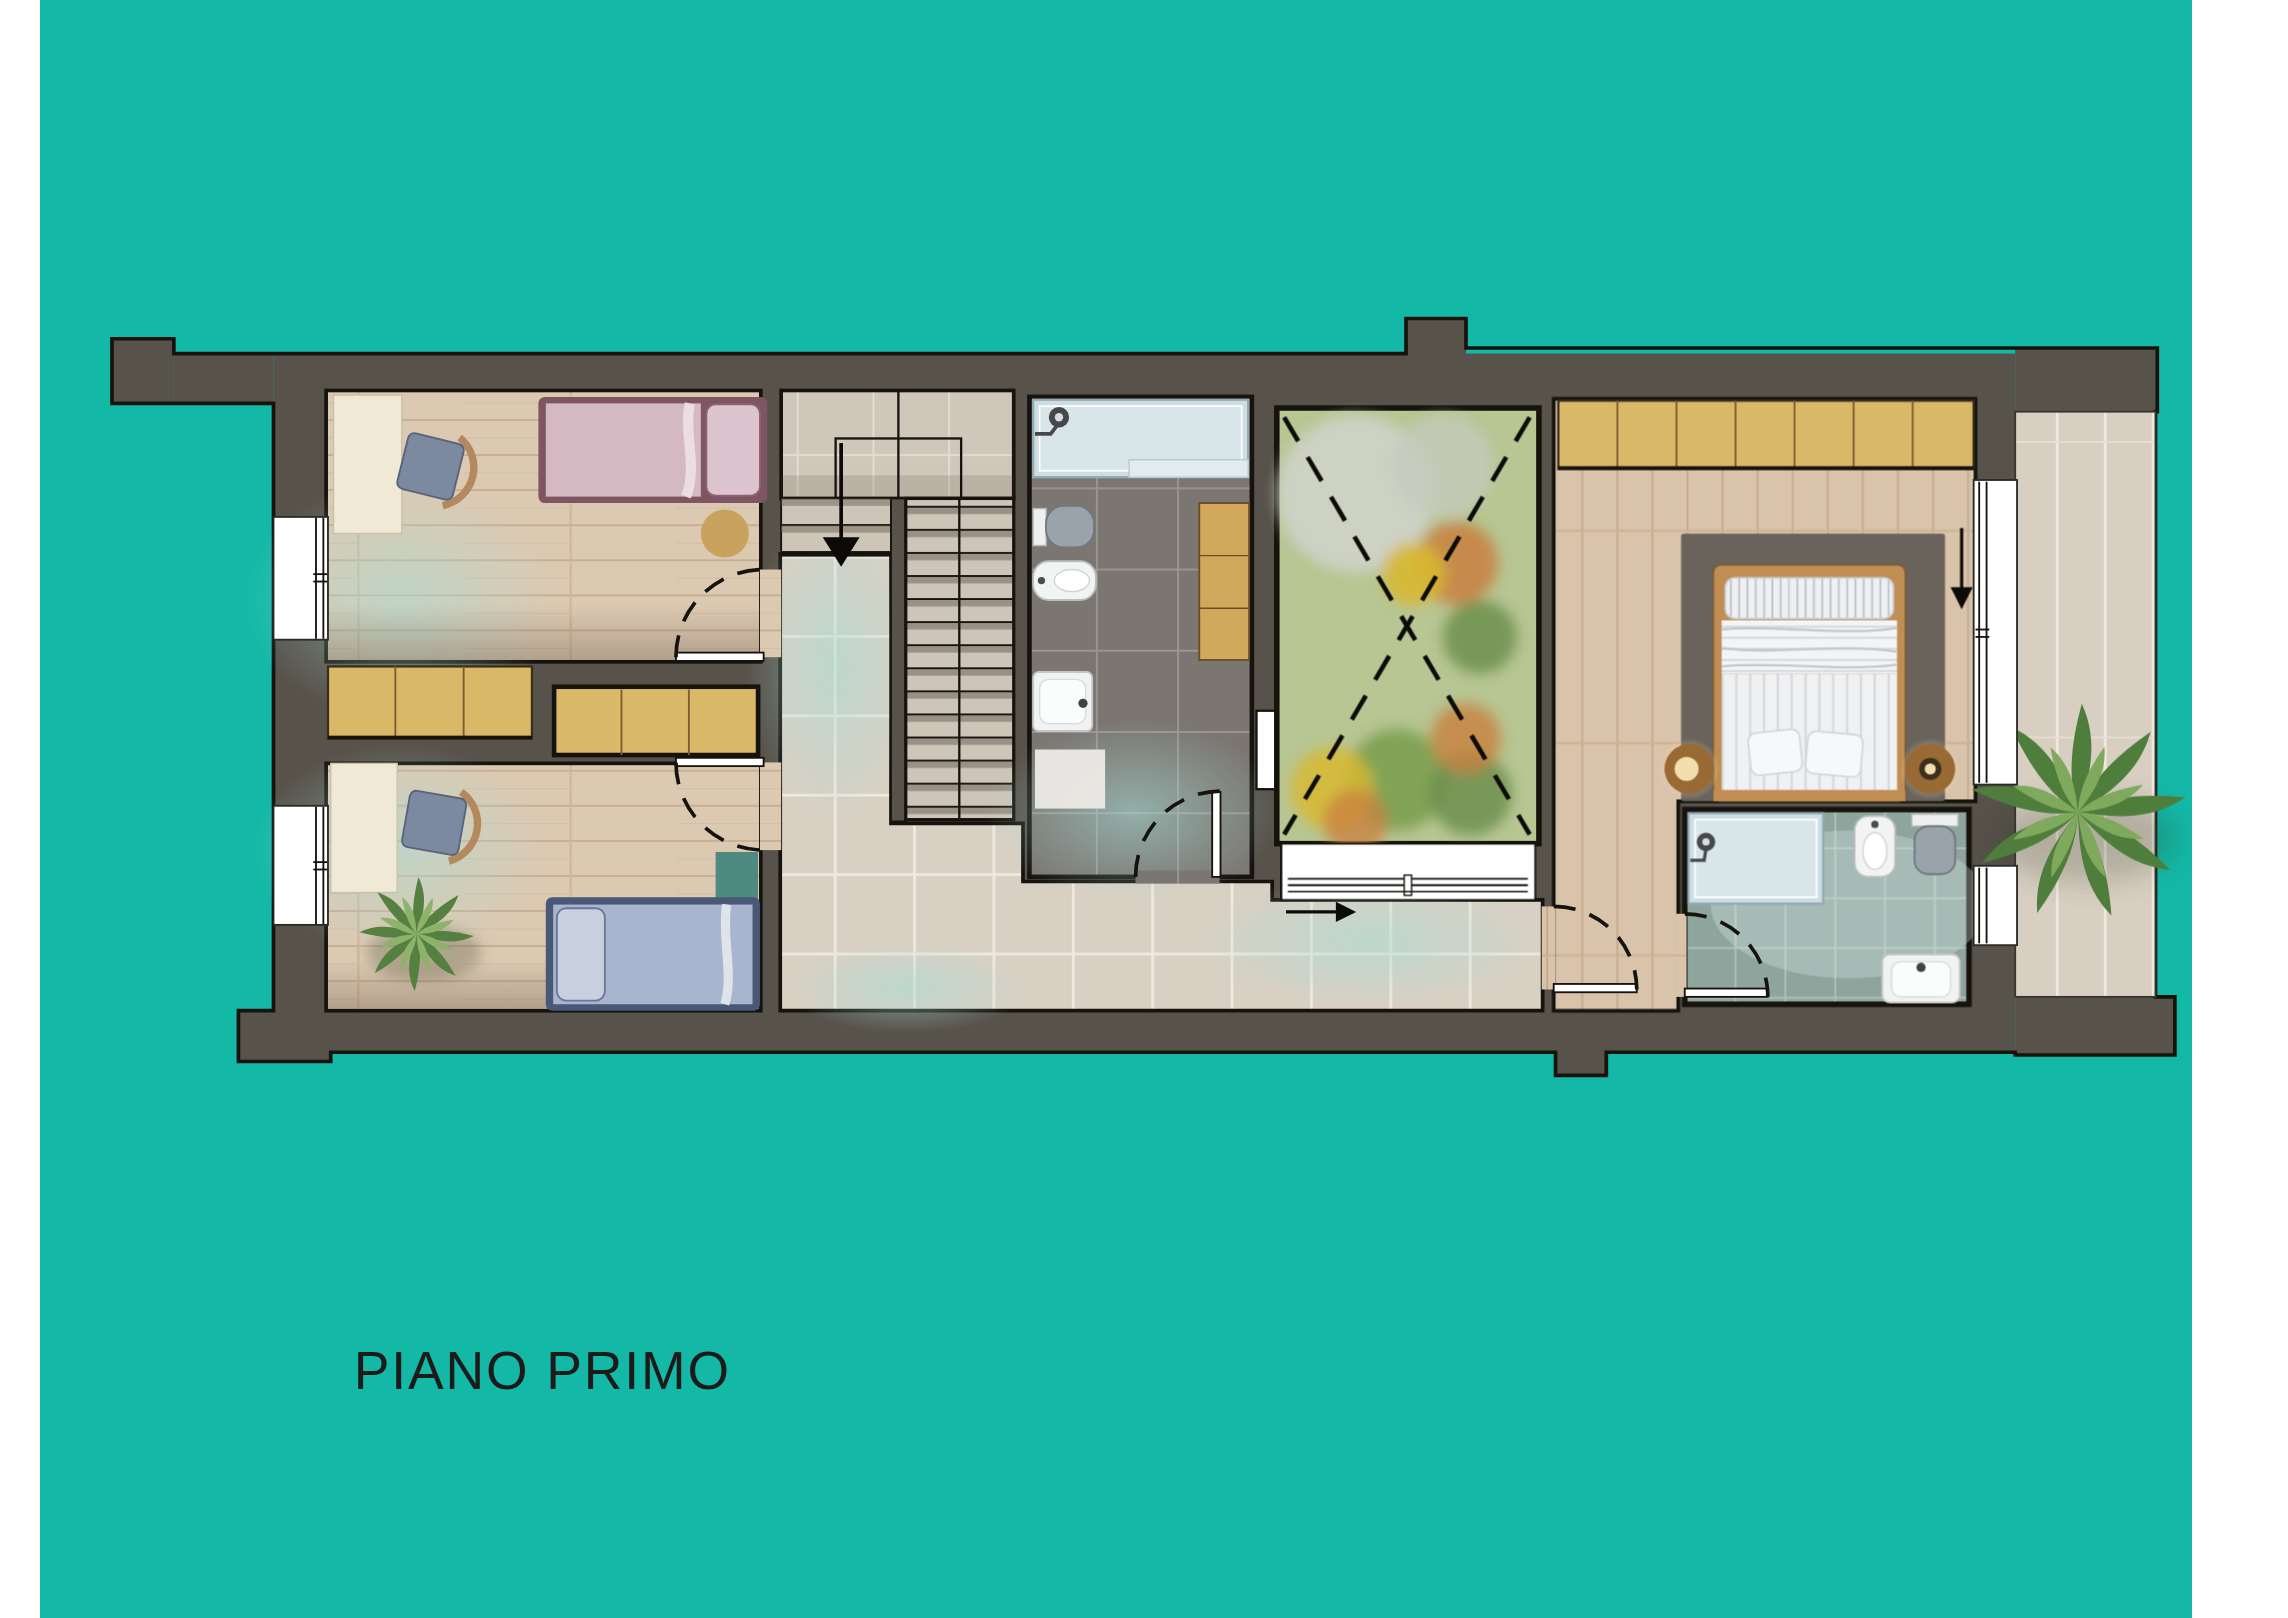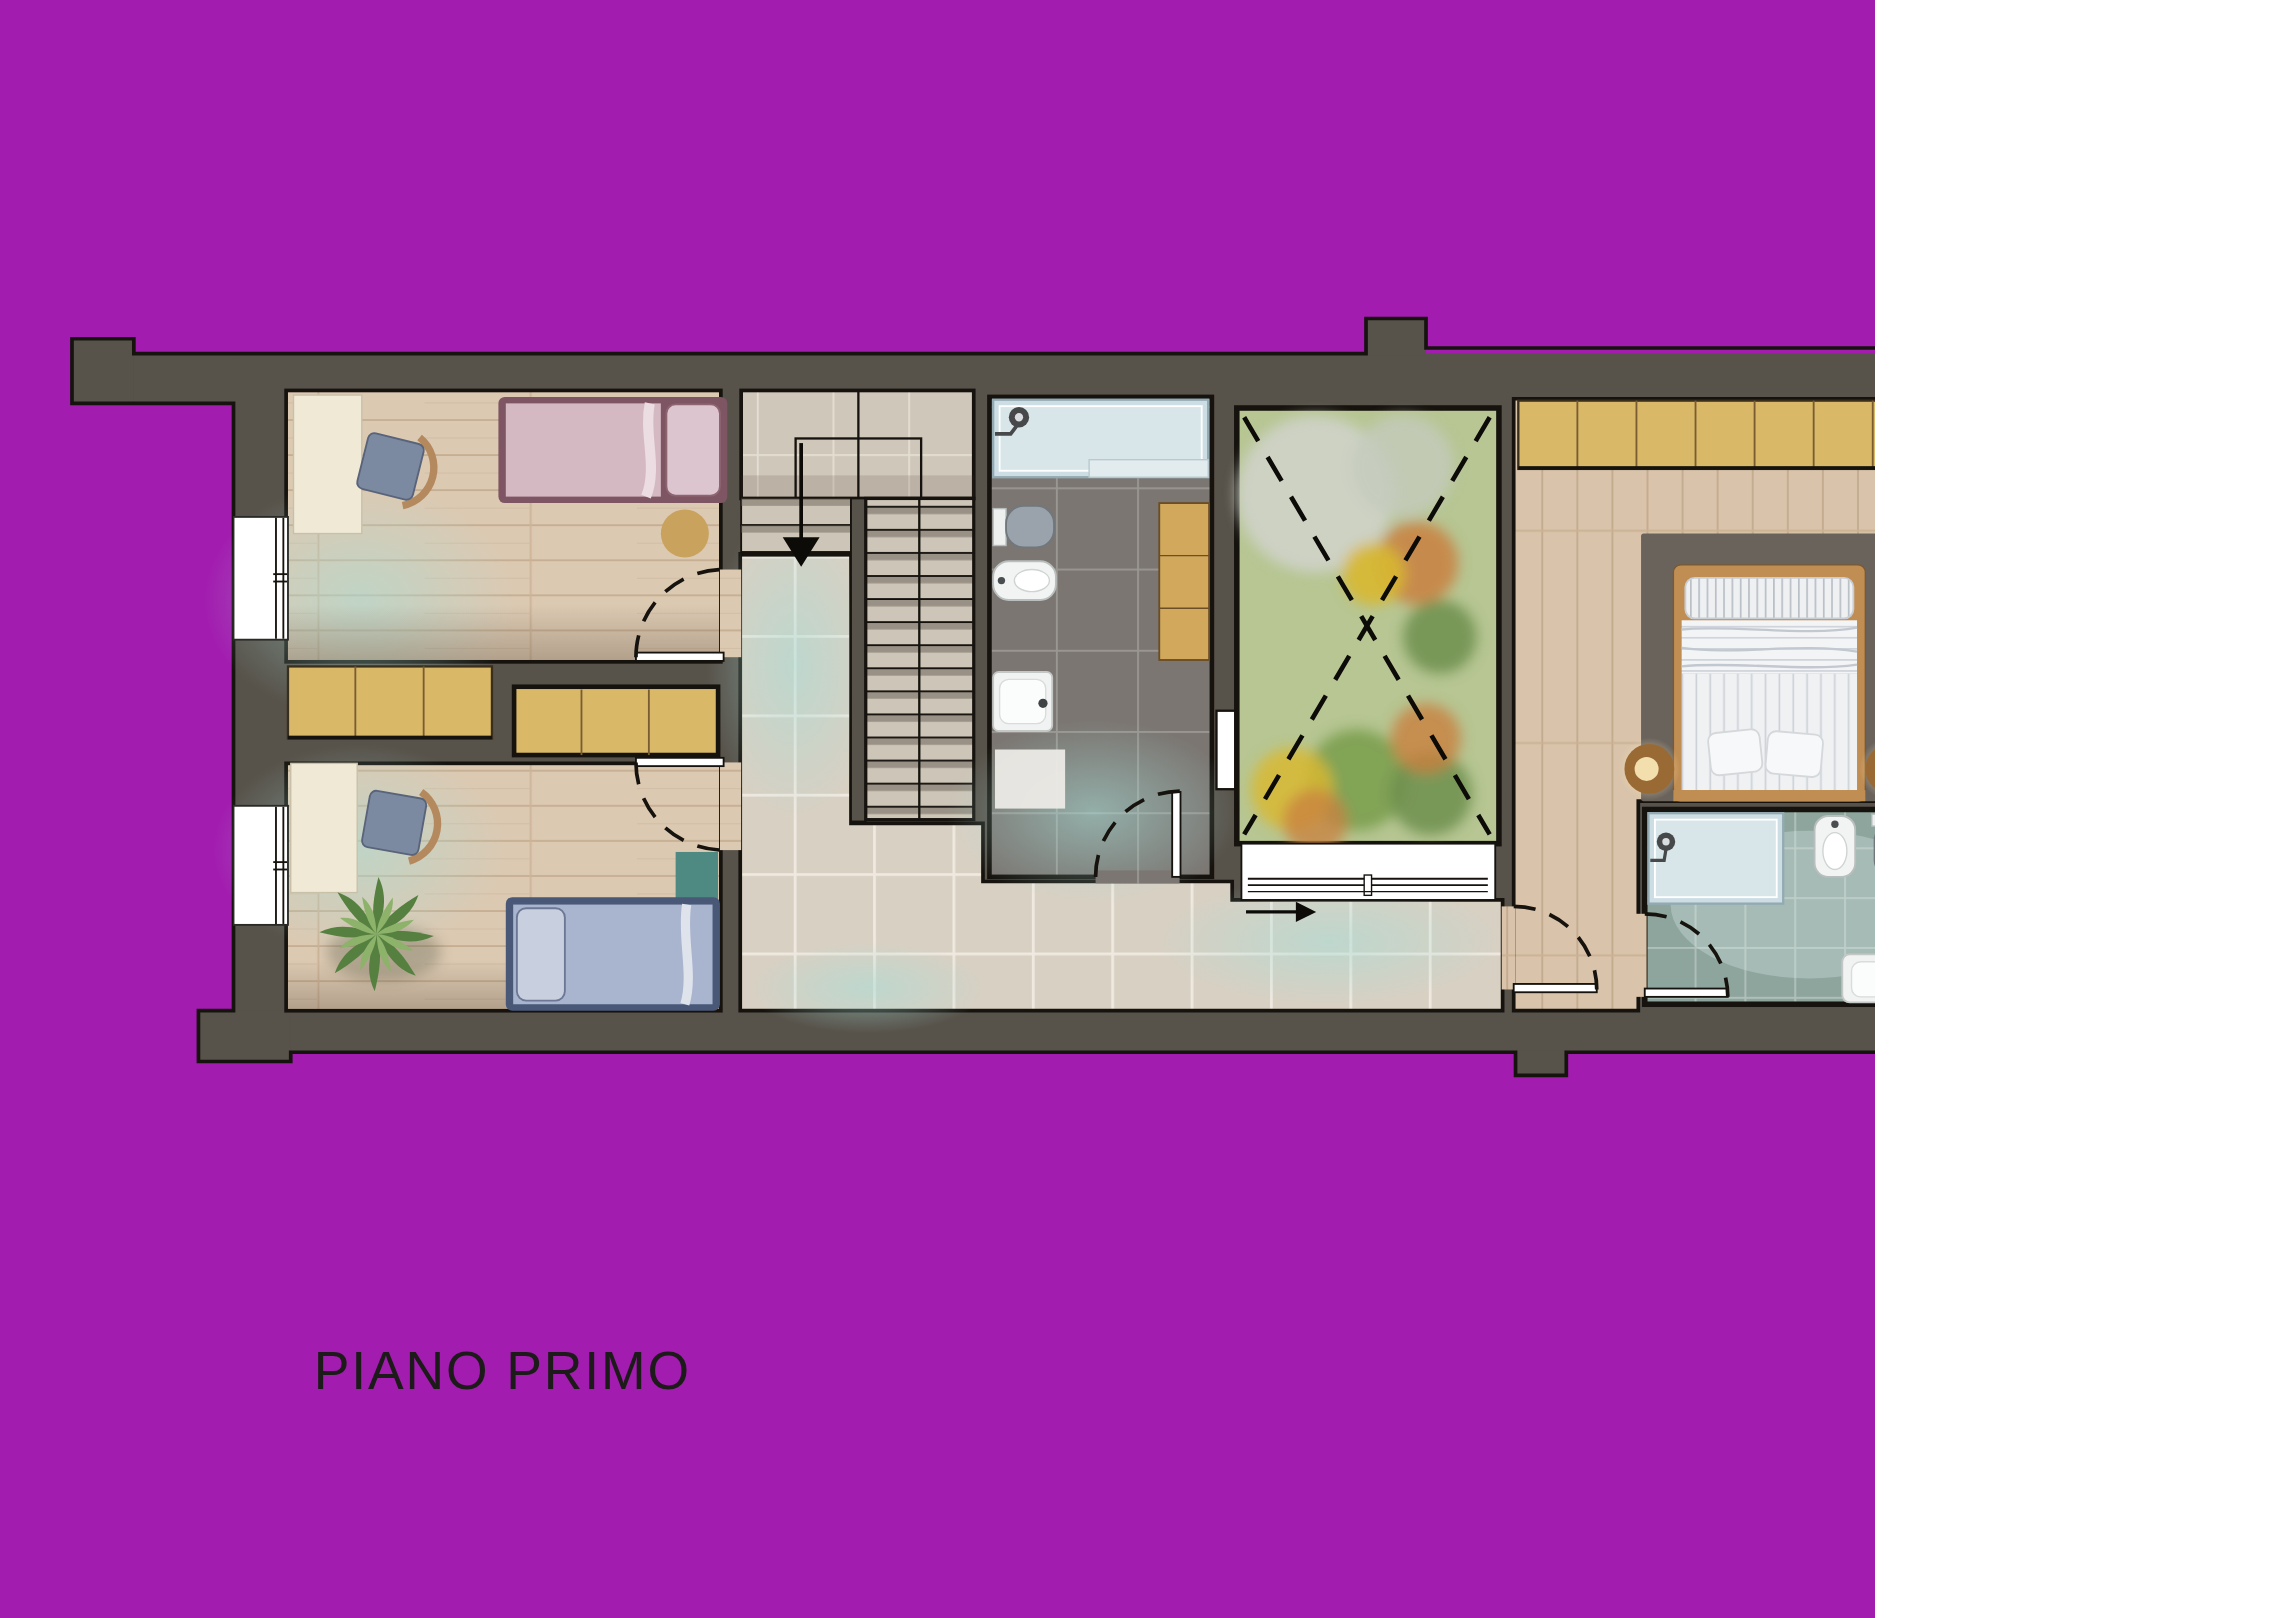--- a/index.html
+++ b/index.html
@@ -1,17 +1,17 @@
 <!DOCTYPE html>
 <html style="font-size:14.8px"><head>
 <meta charset="utf-8">
 <style>
   html,body{margin:0;padding:0;background:#ffffff;}
-  #canvas{position:relative;width:1875px;height:1619px;background:#a21caf;overflow:hidden;
-          font-family:"Liberation Sans", sans-serif;}
+  #canvas{position:relative;width:2152px;height:1619px;background:#14b8a6;overflow:hidden;
+          font-family:"Liberation Sans", sans-serif;margin-left:40px;}
   svg{display:block;}
   .title-text{font-family:"Liberation Sans", sans-serif;font-size:58px;letter-spacing:2px;fill:#1c1b19;}
 </style>
 </head>
 <body>
 
 <div id="canvas">
 <svg width="2289" height="1619" viewBox="0 0 2480 1754">
   <defs>
     <pattern id="pWoodH" patternUnits="userSpaceOnUse" width="230" height="38">

